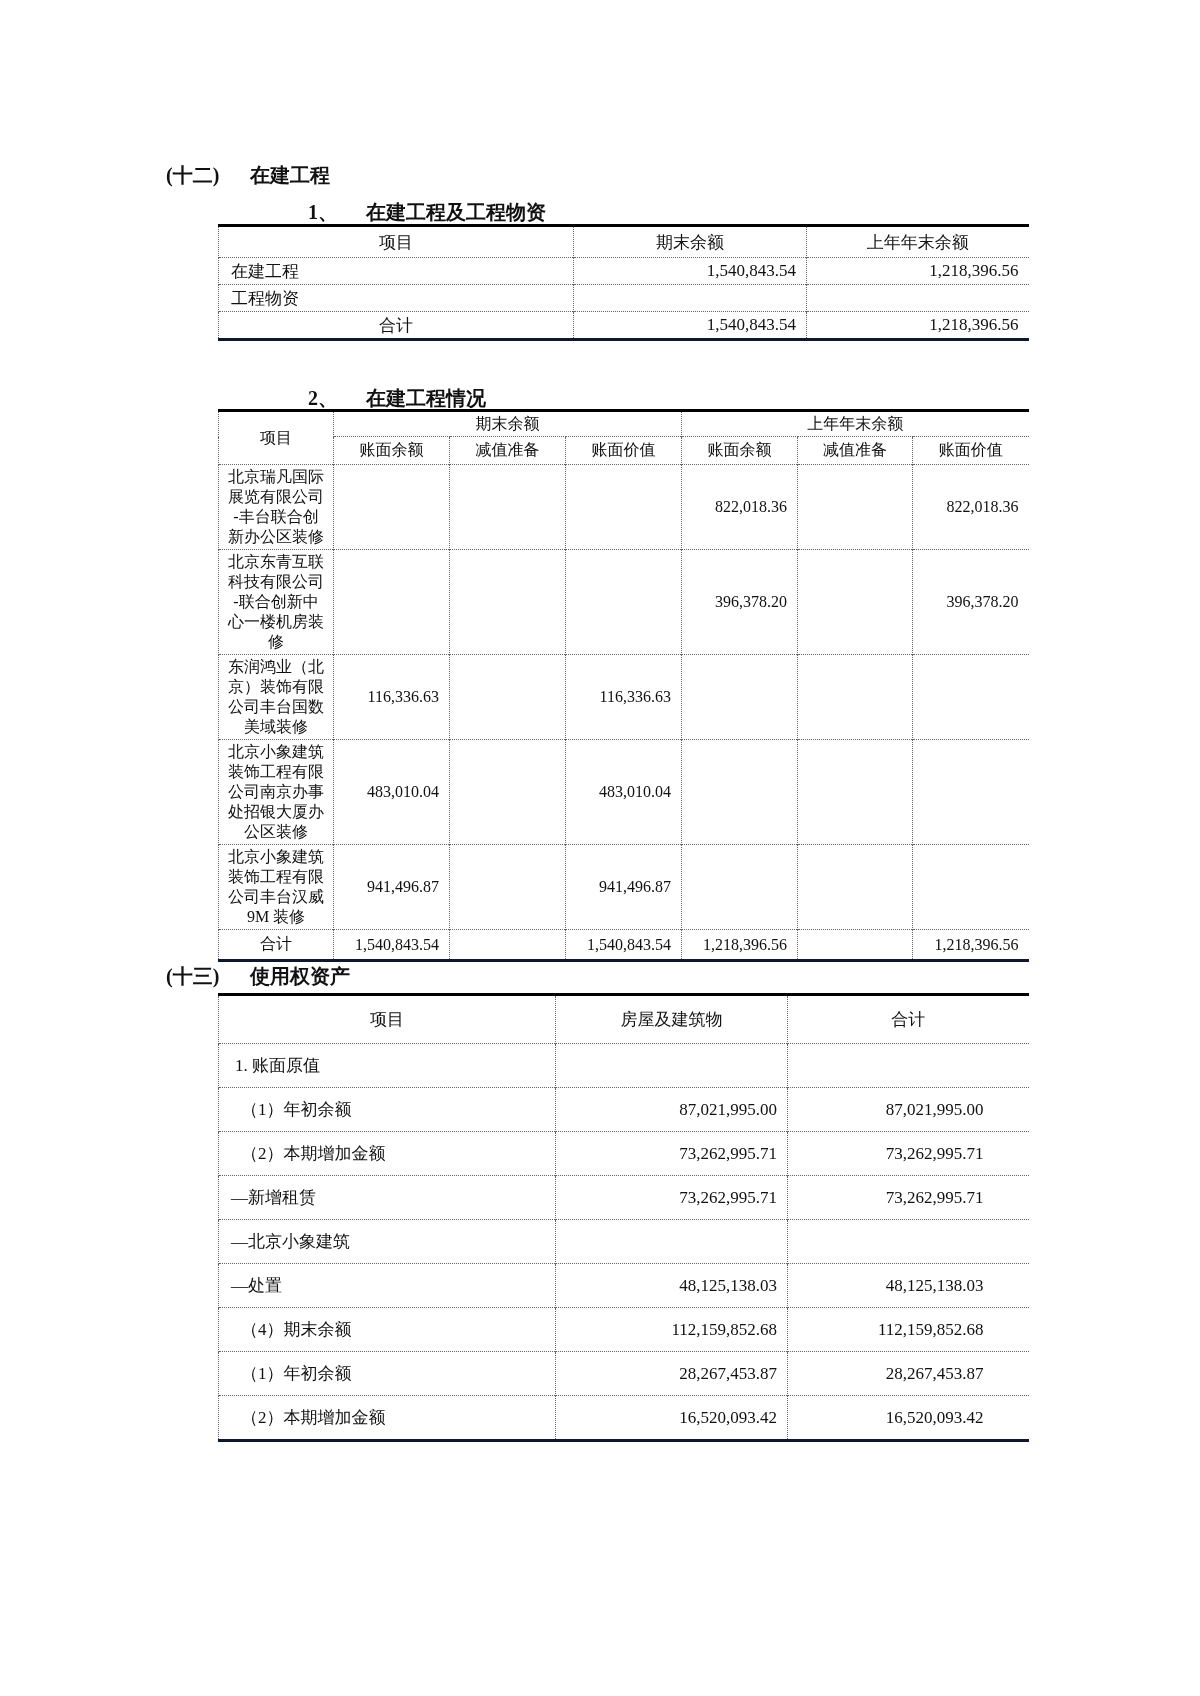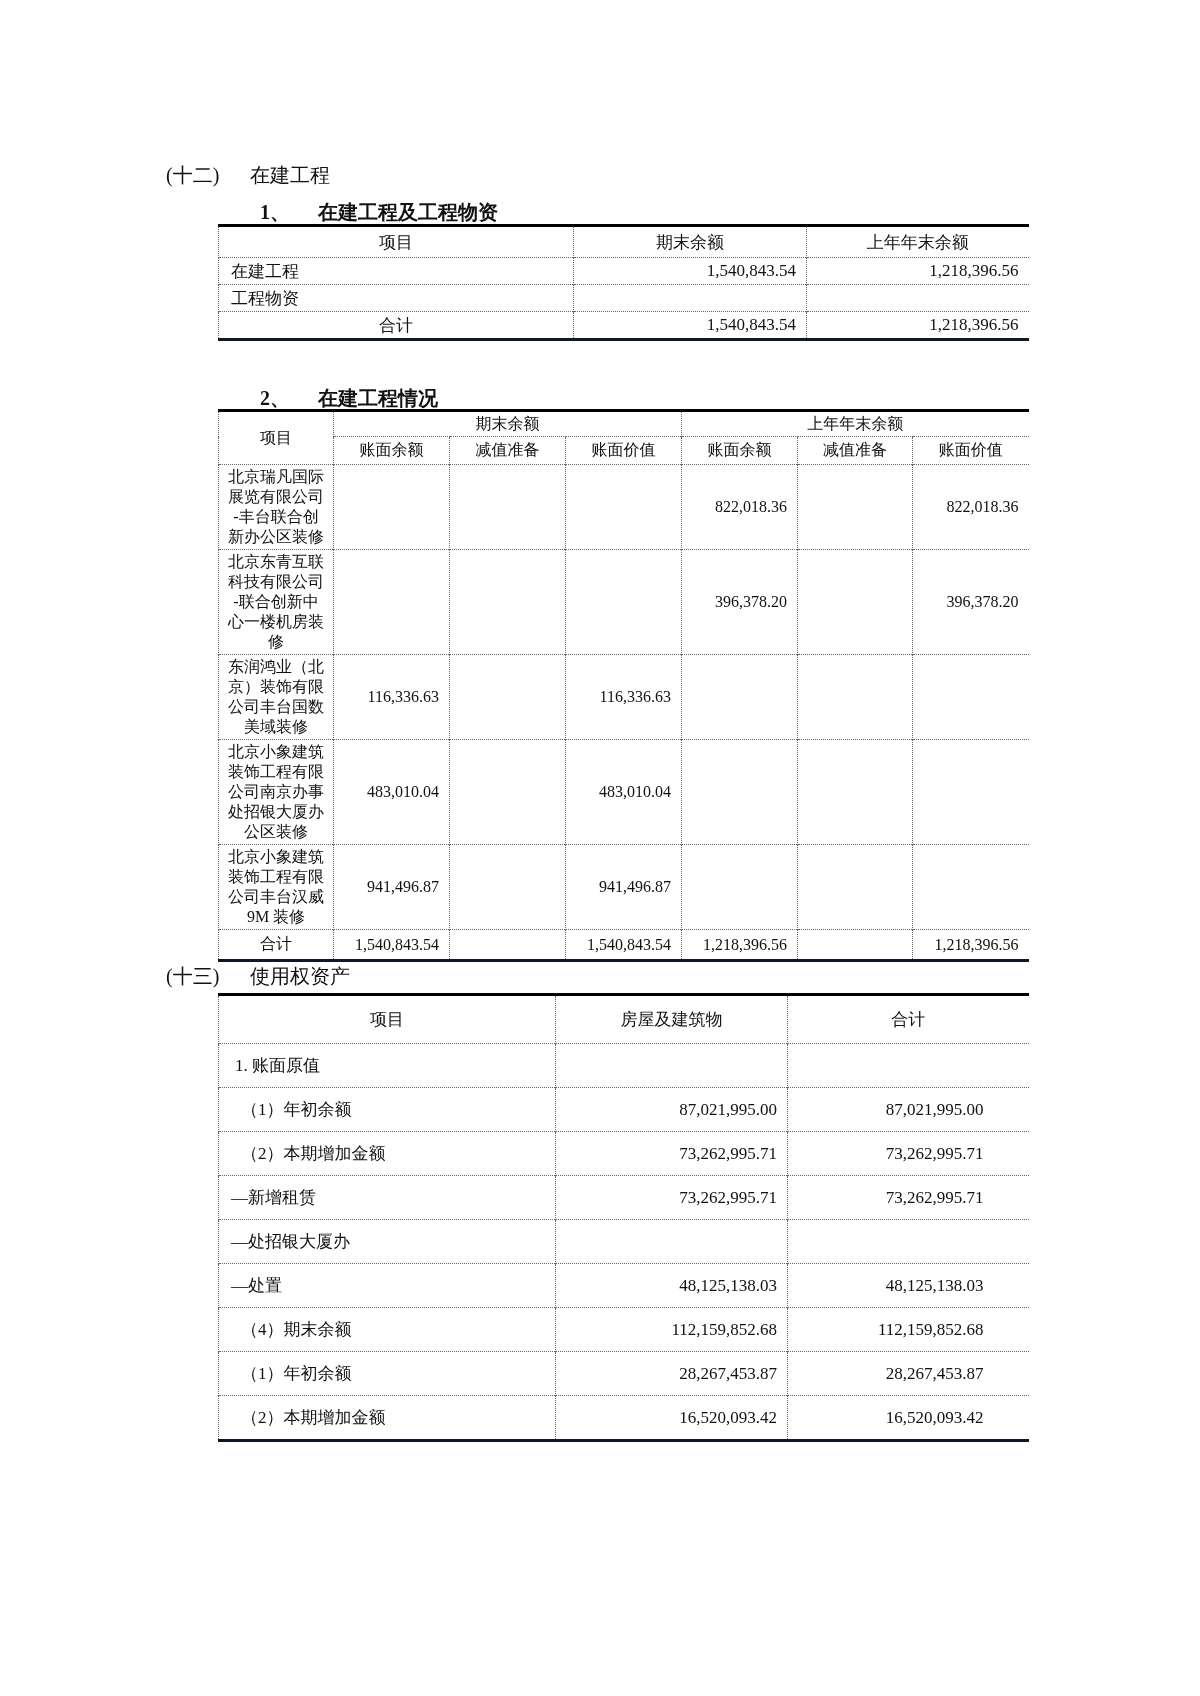--- a/index.html
+++ b/index.html
@@ -6,23 +6,23 @@
   .page{
     position:relative;
     width:1200px;height:1696px;
     background:#ffffff;
     font-family:"Liberation Serif","DejaVu Serif",serif;
     color:#111;
     overflow:hidden;
     margin:0 auto;
   }
   
-  .sec-heading{position:absolute;font-size:20px;font-weight:normal;white-space:nowrap;}
+  .sec-heading{position:absolute;font-size:20px;font-weight:bold;white-space:nowrap;}
   .sec-heading .num{display:inline-block;width:84px;}
-  .sub-heading{position:absolute;font-size:20px;font-weight:bold;white-space:nowrap;}
+  .sub-heading{position:absolute;font-size:20px;font-weight:bold;white-space:nowrap;margin-left:48px;}
   .sub-heading .num{display:inline-block;width:58px;}
   
   table{border-collapse:collapse;table-layout:fixed;position:absolute;
         border-top:3px solid #000;border-bottom:3px solid #0f172a;}
   td,th{font-weight:normal;overflow:hidden;vertical-align:middle;
         border-left:1px dotted #666;border-top:1px dotted #666;}
   tr:first-child > td, tr:first-child > th{border-top:none;}
   .num-cell{text-align:right;padding-right:10px;font-family:"Liberation Serif","DejaVu Serif",serif;}
   .item-cell{text-align:left;padding-left:12px;}
   .center{text-align:center;}
@@ -222,21 +222,21 @@
       <td class="ind-paren">（2）本期增加金额</td>
       <td class="num-cell">73,262,995.71</td>
       <td class="num-cell pad-total">73,262,995.71</td>
     </tr>
     <tr>
       <td class="ind-dash">—新增租赁</td>
       <td class="num-cell">73,262,995.71</td>
       <td class="num-cell pad-total">73,262,995.71</td>
     </tr>
     <tr>
-      <td class="ind-dash">—处招银大厦办</td>
+      <td class="ind-dash">—北京小象建筑</td>
       <td class="num-cell"></td>
       <td class="num-cell pad-total"></td>
     </tr>
     <tr>
       <td class="ind-dash">—处置</td>
       <td class="num-cell">48,125,138.03</td>
       <td class="num-cell pad-total">48,125,138.03</td>
     </tr>
     <tr>
       <td class="ind-paren">（4）期末余额</td>

